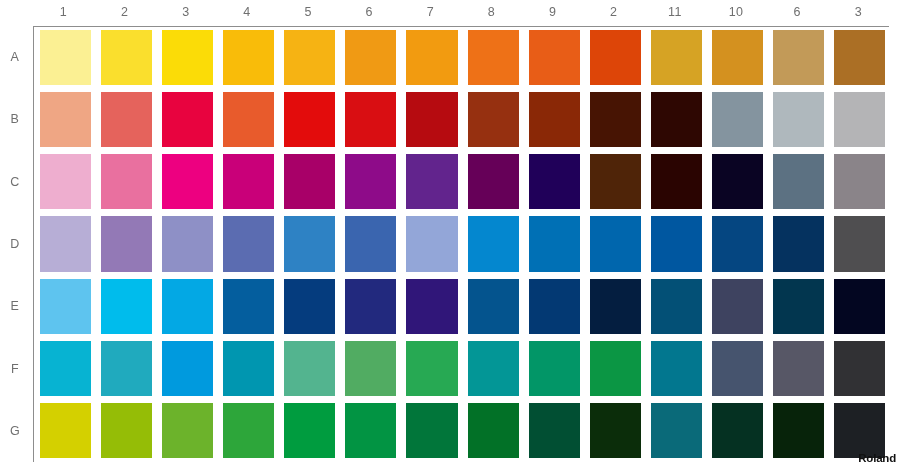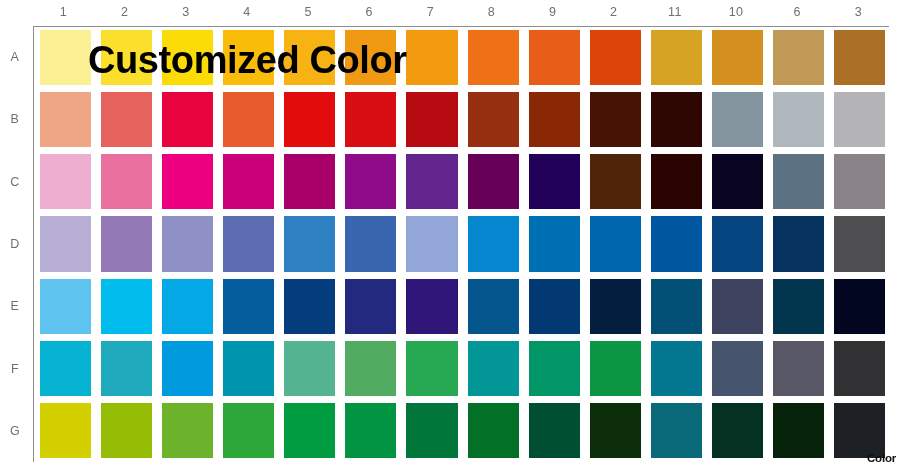--- a/index.html
+++ b/index.html
@@ -471,17 +471,16 @@
           <div class="swatch-cell">
             <div class="swatch" style="background: rgb(7, 35, 10);"></div>
           </div>
           <div class="swatch-cell">
             <div class="swatch" style="background: rgb(29, 32, 36);"></div>
           </div>
         </div>
       </div>
   </div>
 
-  <div class="overlay-title">Customized Color</div>
-
-  <div class="brand-mark">Color</div>
+
+  <div class="brand-mark">Roland</div>
 
 </div>
 
 </body></html>

